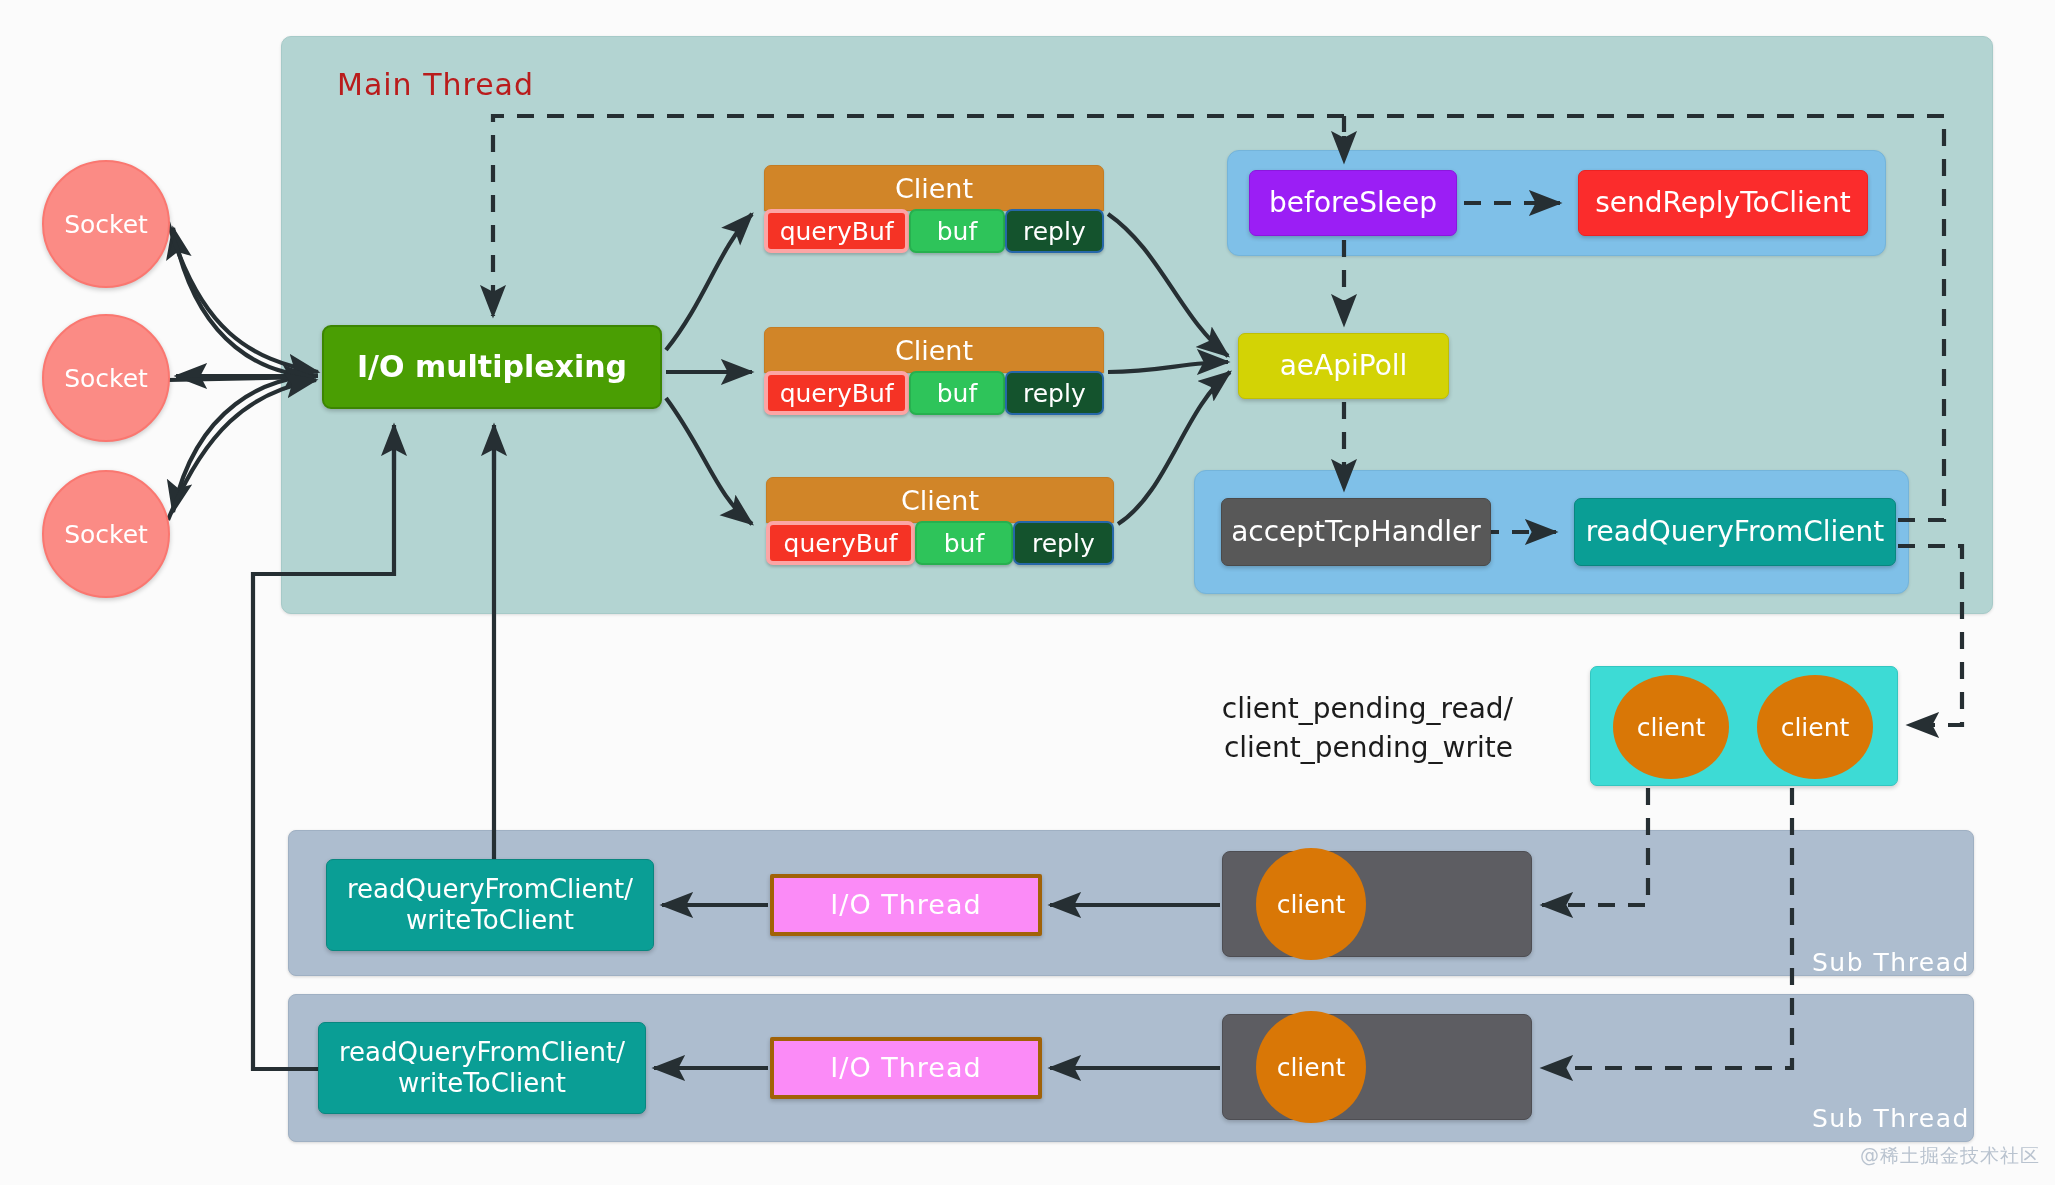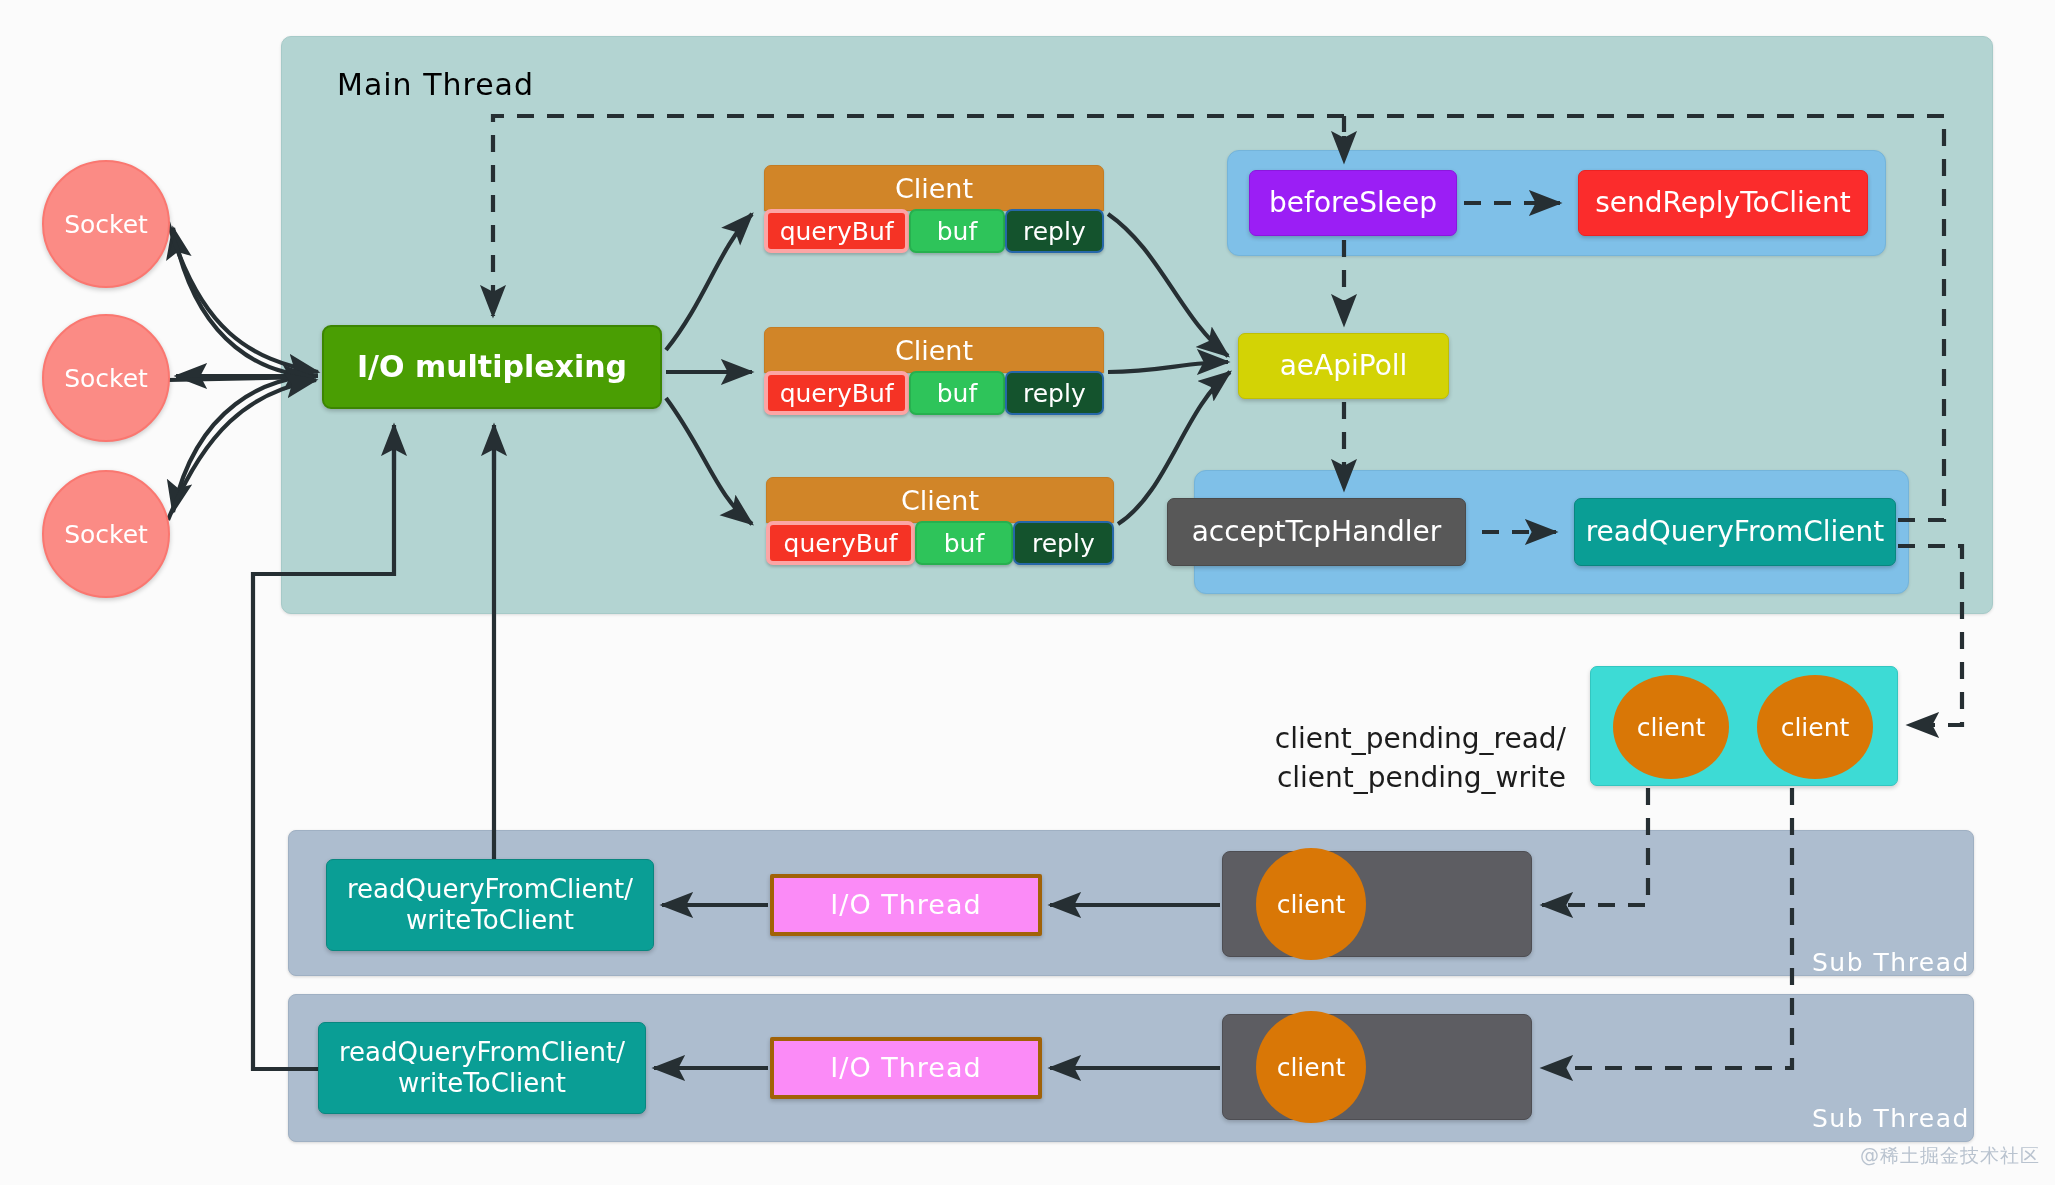--- a/index.html
+++ b/index.html
@@ -5,21 +5,21 @@
   html,body{margin:0;padding:0;background:#fafafa;}
   body{font-family:"DejaVu Sans","Liberation Sans",sans-serif;}
   #stage{position:relative;width:2055px;height:1185px;background:#fbfbfb;overflow:hidden;}
   #wires{position:absolute;left:0;top:0;width:2055px;height:1185px;pointer-events:none;z-index:5;}
 
   .panel{position:absolute;border-radius:10px;box-sizing:border-box;}
   .main-thread{background:#b3d4d2;border:1px solid #a6cac8;box-shadow:0 1px 3px rgba(0,0,0,.12);}
   .blue-panel{background:#7fc0e8;border:1px solid #74b4da;border-radius:12px;box-shadow:0 1px 3px rgba(0,0,0,.12);}
   .sub-thread{background:#adbdcf;border:1px solid #9fb0c3;border-radius:8px;box-shadow:0 1px 3px rgba(0,0,0,.15);}
 
-  .panel-title{position:absolute;color:#000000;font-size:30px;letter-spacing:1px;white-space:nowrap;text-align:center;}
+  .panel-title{position:absolute;color:#b91c1c;font-size:30px;letter-spacing:1px;white-space:nowrap;text-align:center;}
   .sub-title{position:absolute;color:#ffffff;font-size:25px;letter-spacing:1.5px;white-space:nowrap;}
 
   .node{position:absolute;box-sizing:border-box;display:flex;align-items:center;justify-content:center;
         color:#fff;text-align:center;border-radius:7px;line-height:1.18;z-index:10;
         box-shadow:0 2px 4px rgba(0,0,0,.22);}
 
   .socket{position:absolute;width:124px;height:124px;border-radius:50%;background:#fb8b85;
           border:2px solid #fa7770;display:flex;align-items:center;justify-content:center;
           color:#fff;font-size:25px;z-index:10;box-shadow:0 2px 5px rgba(0,0,0,.2);}
 
@@ -109,28 +109,28 @@
   </div>
   <div class="node sendreply" style="left:1578px;top:170px;width:290px;height:66px;">
     <span>sendReplyToClient</span>
   </div>
 
   <div class="node aeapipoll" style="left:1238px;top:333px;width:211px;height:66px;">
     <span>aeApiPoll</span>
   </div>
 
   <div class="panel blue-panel" style="left:1194px;top:470px;width:715px;height:124px;"></div>
-  <div class="node accepttcp" style="left:1167px;top:498px;width:299px;height:68px;text-align:center;">
+  <div class="node accepttcp" style="left:1221px;top:498px;width:270px;height:68px;text-align:center;">
     <span>acceptTcpHandler</span>
   </div>
   <div class="node readquery" style="left:1574px;top:498px;width:322px;height:68px;">
     <span>readQueryFromClient</span>
   </div>
 
-  <div class="label-free" style="left:1261px;top:690px;width:305px;margin-top:30px;">
+  <div class="label-free" style="left:1208px;top:690px;width:305px;">
     <div>client_pending_read/</div>
     <div>client_pending_write</div>
   </div>
   <div class="pending-box" style="left:1590px;top:666px;width:306px;height:118px;">
     <div class="client-oval" style="left:22px;top:8px;width:116px;height:104px;">
       <span>client</span>
     </div>
     <div class="client-oval" style="left:166px;top:8px;width:116px;height:104px;">
       <span>client</span>
     </div>

